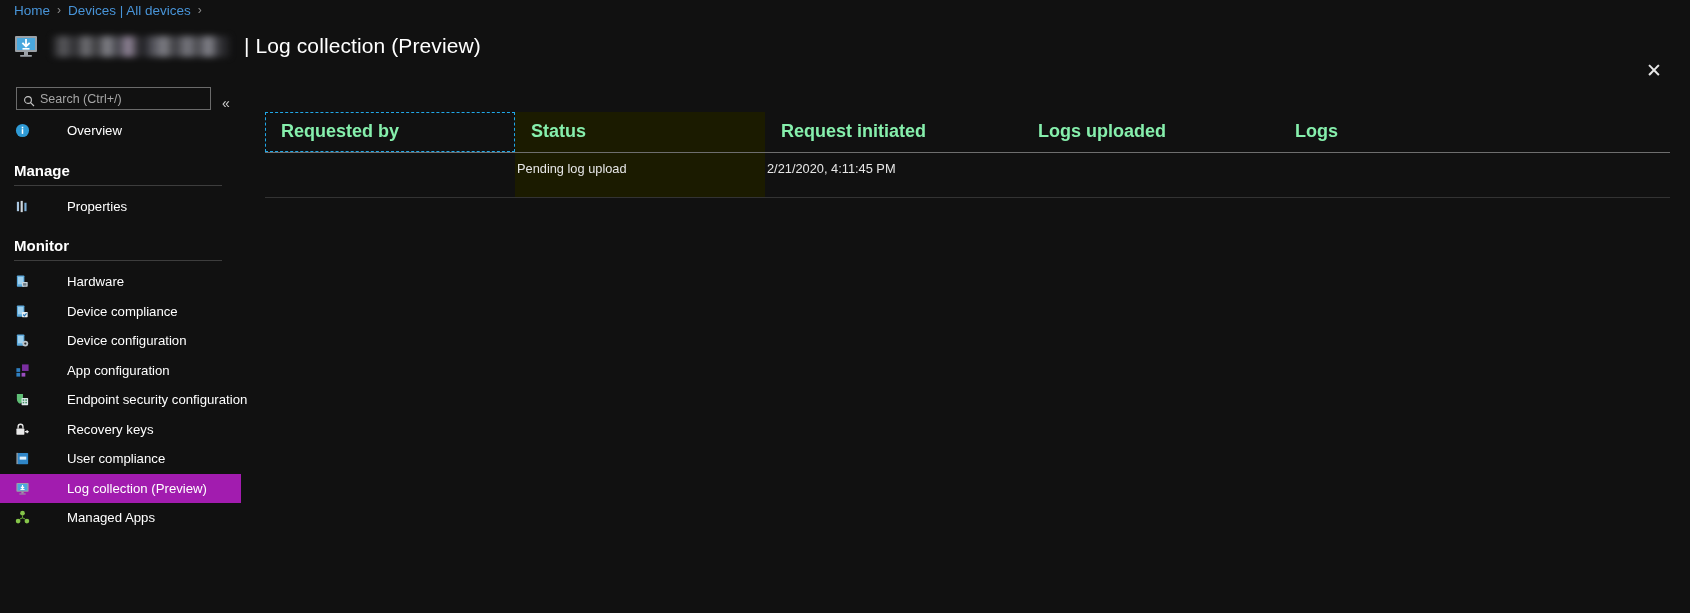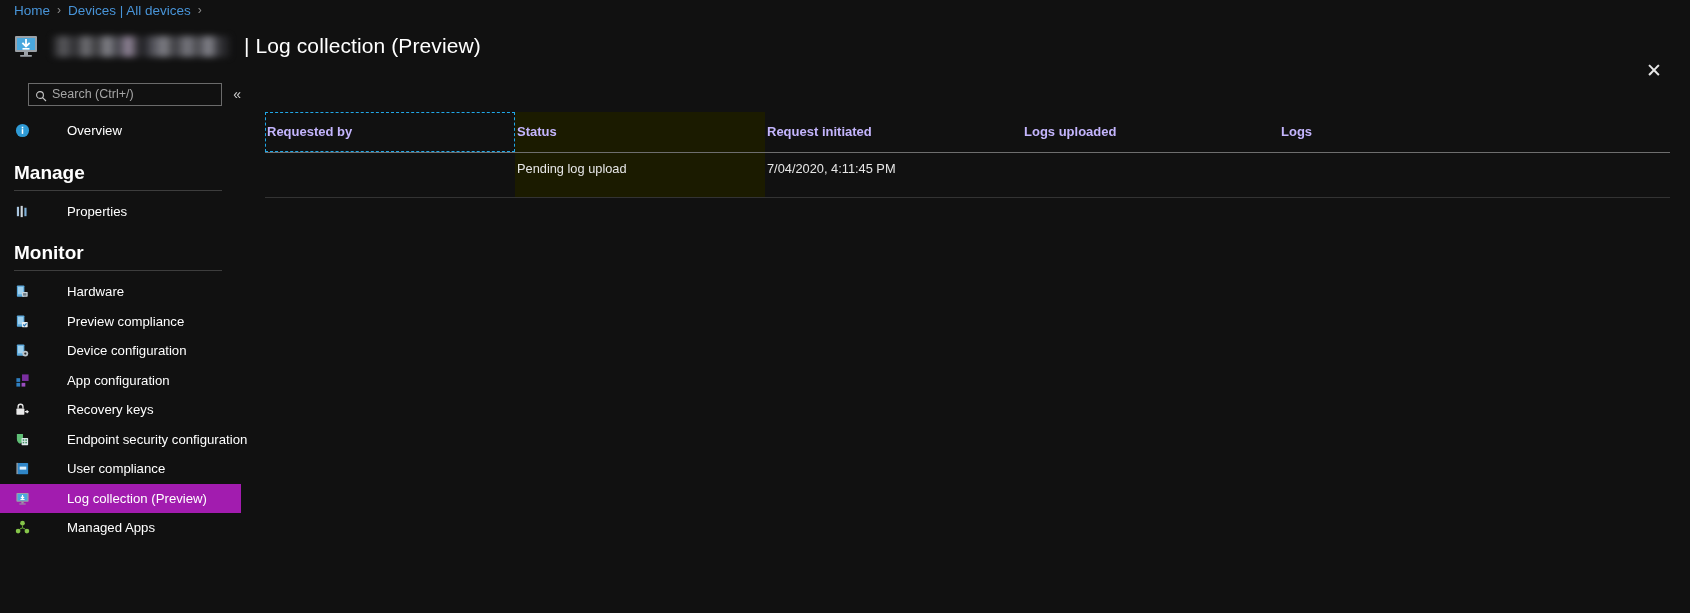--- a/index.html
+++ b/index.html
@@ -62,22 +62,22 @@
     line-height: 1;
   }
 
   
   #sidebar {
     position: absolute;
     left: 0; top: 78px;
     width: 241px; height: 535px;
   }
   #search-row {
-    display: flex; align-items: center;
-    padding-left: 28px;
+    display: flex; align-items: flex-end;
+    padding-left: 16px;
     height: 32px;
   }
   #search-box {
     position: relative;
     width: 195px; height: 23px;
     border: 1px solid #6b6b6b;
     background: #111111;
     display: flex; align-items: center;
   }
   #search-icon {
@@ -117,21 +117,21 @@
   .nav-icon {
     width: 17px; height: 17px;
     margin-right: 16px;
     flex: 0 0 auto;
     display: flex; align-items: center; justify-content: center;
   }
   .nav-label { white-space: nowrap; }
 
   .nav-section {
     padding-left: 14px;
-    font-size: 19px;
+    font-size: 15px;
     font-weight: bold;
     color: #ffffff;
     margin-top: 16px;
     margin-bottom: 6px;
   }
   .nav-divider {
     margin-left: 14px;
     width: 208px; height: 1px;
     background: #3d3d3d;
     margin-bottom: 6px;
@@ -139,25 +139,25 @@
 
   
   #content {
     position: absolute;
     left: 265px; top: 112px;
     width: 1405px;
   }
   #table { width: 1405px; border-collapse: collapse; table-layout: fixed; }
   #table th {
     text-align: left;
-    font-size: 13px;
+    font-size: 18px;
     font-weight: bold;
-    color: #c4b5fd;
+    color: #86efac;
     height: 40px;
-    padding: 0 0 0 2px;
+    padding: 0 0 0 16px;
     vertical-align: middle;
     border-bottom: 1px solid #6e6e6e;
   }
   #table td {
     font-size: 12.8px;
     color: #e6e6e6;
     height: 45px;
     padding: 0 0 12px 2px;
     vertical-align: middle;
     border-bottom: 1px solid #333333;
@@ -267,21 +267,21 @@
 
     <div class="nav-item">
       <span class="nav-icon">
         <svg width="15" height="15" viewBox="0 0 16 16">
           <rect x="2" y="1.5" width="8" height="12" rx="0.8" fill="#5ba9dd"></rect>
           <rect x="3.2" y="3" width="5.6" height="8" fill="#9ed0ee"></rect>
           <rect x="7.5" y="8.5" width="6" height="5.5" rx="0.6" fill="#e8eef2"></rect>
           <path d="M8.8 11.2 l1.3 1.4 l2.2 -2.6" stroke="#1f6fb0" stroke-width="1.3" fill="none"></path>
         </svg>
       </span>
-      <span class="nav-label">Preview compliance</span>
+      <span class="nav-label">Device compliance</span>
     </div>
 
     <div class="nav-item">
       <span class="nav-icon">
         <svg width="15" height="15" viewBox="0 0 16 16">
           <rect x="2" y="1.5" width="8" height="12" rx="0.8" fill="#5ba9dd"></rect>
           <rect x="3.2" y="3" width="5.6" height="8" fill="#9ed0ee"></rect>
           <circle cx="11" cy="11.3" r="3.1" fill="#b9c4cb"></circle>
           <circle cx="11" cy="11.3" r="1.2" fill="#2b2b2b"></circle>
         </svg>
@@ -292,45 +292,45 @@
     <div class="nav-item">
       <span class="nav-icon">
         <svg width="15" height="15" viewBox="0 0 16 16">
           <rect x="7.5" y="1.5" width="7" height="7" fill="#7b2fa0"></rect>
           <rect x="1.5" y="5.5" width="4" height="4" fill="#2f7fc0"></rect>
           <rect x="1.5" y="10.5" width="4" height="4" fill="#2f7fc0"></rect>
           <rect x="7" y="10.5" width="4" height="4" fill="#9a4fc0"></rect>
         </svg>
       </span>
       <span class="nav-label">App configuration</span>
-    </div>
-
-    <div class="nav-item">
-      <span class="nav-icon">
-        <svg width="15" height="15" viewBox="0 0 16 16">
-          <path d="M3.3 7 v-2 a2.6 2.6 0 0 1 5.2 0 v2" stroke="#e9e9e9" stroke-width="1.4" fill="none"></path>
-          <rect x="1.5" y="7" width="8.5" height="6.5" rx="0.6" fill="#e9e9e9"></rect>
-          <path d="M10.5 10.3 h3.3 M12.4 8.9 l1.6 1.4 l-1.6 1.4" stroke="#e9e9e9" stroke-width="1.3" fill="none"></path>
-        </svg>
-      </span>
-      <span class="nav-label">Recovery keys</span>
     </div>
 
     <div class="nav-item">
       <span class="nav-icon">
         <svg width="15" height="15" viewBox="0 0 16 16">
           <path d="M2 2 h6.5 v5.5 a5.5 5.5 0 0 1 -3.2 5 a5.5 5.5 0 0 1 -3.3 -5 z" fill="#5fbf76"></path>
           <rect x="7" y="6.5" width="7" height="7.5" rx="0.6" fill="#dfe8ec"></rect>
           <rect x="8.2" y="7.8" width="1.7" height="1.6" fill="#3d8f5f"></rect>
           <rect x="11" y="7.8" width="1.7" height="1.6" fill="#3d8f5f"></rect>
           <rect x="8.2" y="10.5" width="1.7" height="1.6" fill="#3d8f5f"></rect>
           <rect x="11" y="10.5" width="1.7" height="1.6" fill="#3d8f5f"></rect>
         </svg>
       </span>
       <span class="nav-label">Endpoint security configuration</span>
+    </div>
+
+    <div class="nav-item">
+      <span class="nav-icon">
+        <svg width="15" height="15" viewBox="0 0 16 16">
+          <path d="M3.3 7 v-2 a2.6 2.6 0 0 1 5.2 0 v2" stroke="#e9e9e9" stroke-width="1.4" fill="none"></path>
+          <rect x="1.5" y="7" width="8.5" height="6.5" rx="0.6" fill="#e9e9e9"></rect>
+          <path d="M10.5 10.3 h3.3 M12.4 8.9 l1.6 1.4 l-1.6 1.4" stroke="#e9e9e9" stroke-width="1.3" fill="none"></path>
+        </svg>
+      </span>
+      <span class="nav-label">Recovery keys</span>
     </div>
 
     <div class="nav-item">
       <span class="nav-icon">
         <svg width="15" height="15" viewBox="0 0 16 16">
           <rect x="1.5" y="2" width="2" height="12" fill="#8f9aa3"></rect>
           <rect x="3" y="2" width="11" height="12" rx="0.8" fill="#2f86c8"></rect>
           <rect x="5" y="6" width="7" height="3.2" fill="#dff0fb"></rect>
         </svg>
       </span>
@@ -383,19 +383,19 @@
         <th>Logs uploaded</th>
         <th>Logs</th>
       </tr>
     </thead>
     <tbody>
       <tr>
         <td>
           <span id="requested-by-value-redacted"></span>
         </td>
         <td class="hl">Pending log upload</td>
-        <td>7/04/2020, 4:11:45 PM</td>
+        <td>2/21/2020, 4:11:45 PM</td>
         <td></td>
         <td></td>
       </tr>
     </tbody>
   </table>
 </div>
 
 </body></html>

